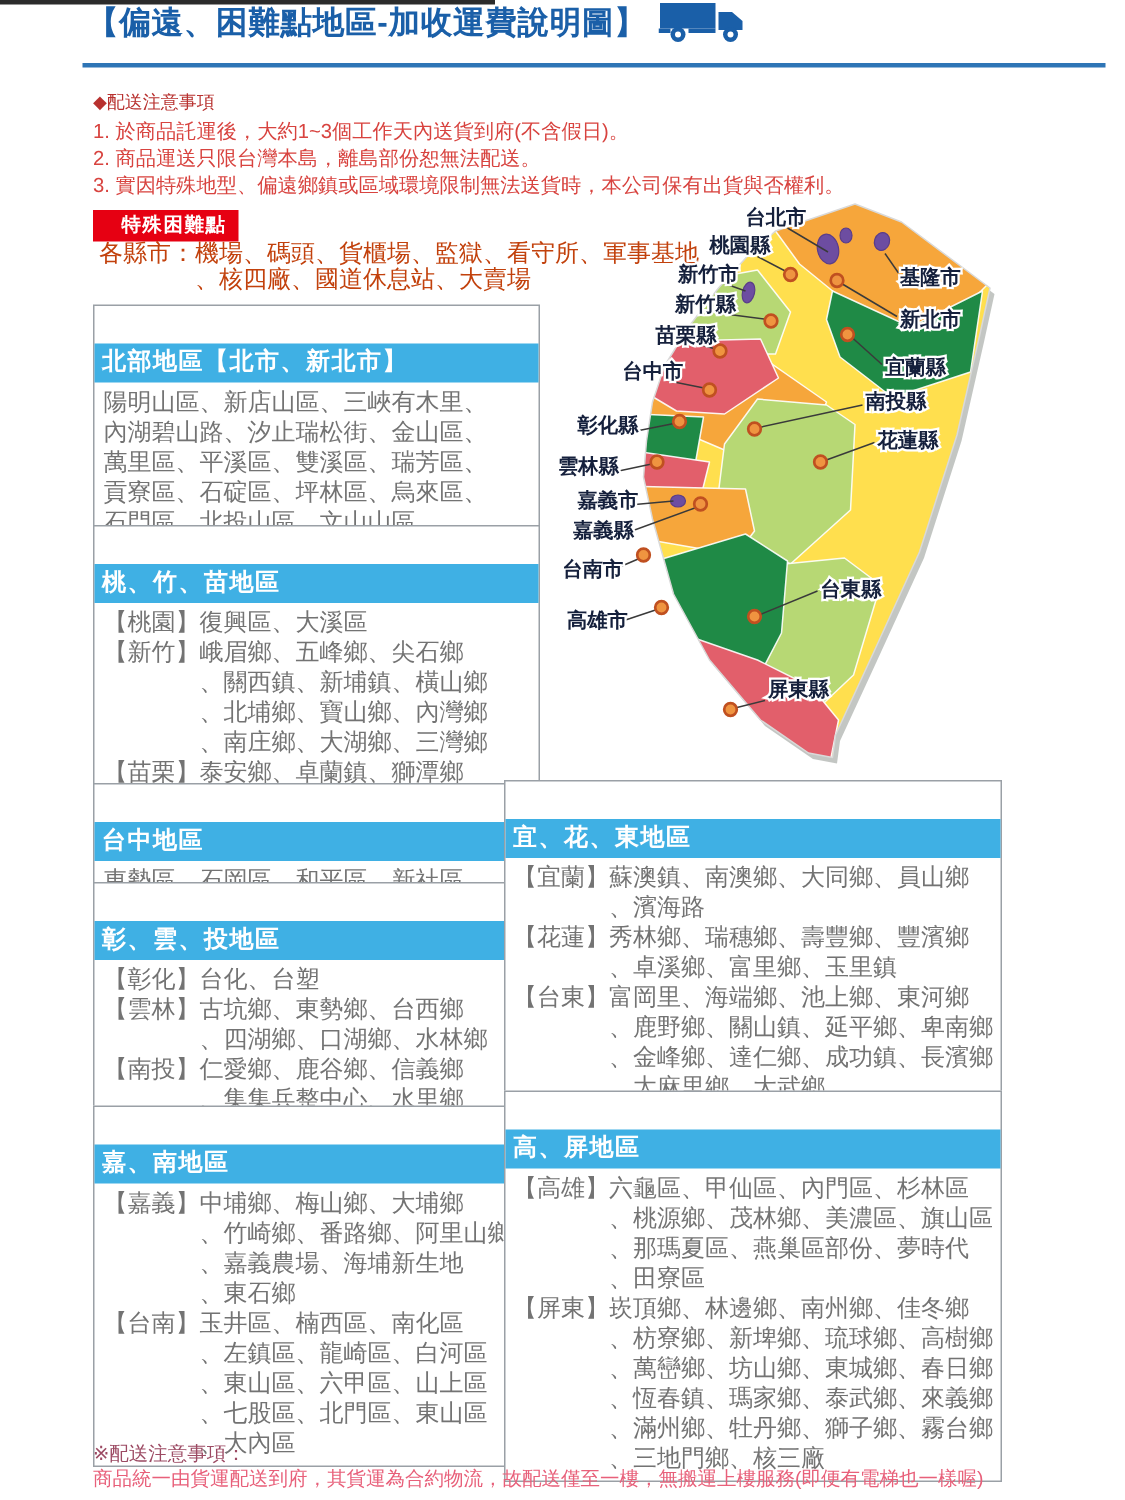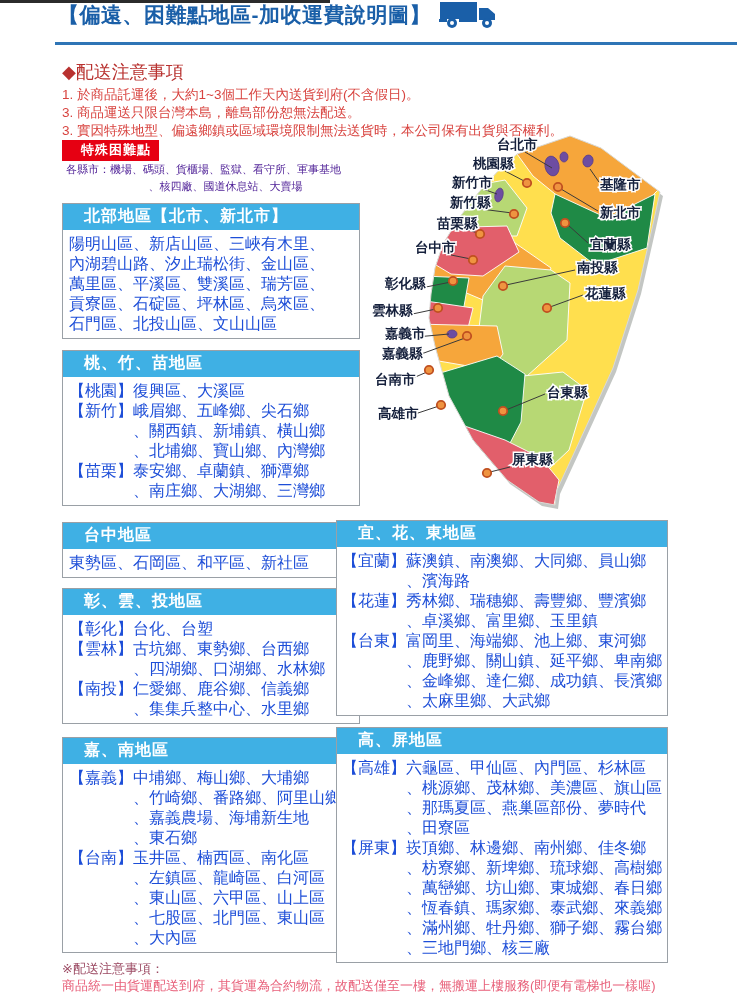--- a/index.html
+++ b/index.html
@@ -6,33 +6,33 @@
   body{font-family:"Liberation Sans","DejaVu Sans",sans-serif;}
   #page{position:relative;width:750px;height:1000px;background:#fff;overflow:hidden;}
 
   .topline{position:absolute;left:0;top:0;width:330px;height:3px;background:#2b2b2b;}
 
   .title-row{position:absolute;left:58px;top:0;display:flex;align-items:center;gap:8px;}
   .page-title{font-size:21px;font-weight:bold;color:#1a5fa8;letter-spacing:0.5px;white-space:nowrap;}
   .title-underline{position:absolute;left:55px;top:42px;width:682px;height:3px;background:#2e75b6;}
 
   .notes{position:absolute;left:62px;top:60px;width:560px;}
-  .notes-heading{font-size:18px;color:#b8312f;margin-bottom:2px;}
+  .notes-heading{font-size:12px;color:#b8312f;margin-bottom:2px;}
   .notes .line{font-size:13.5px;color:#d8433f;line-height:18px;white-space:nowrap;}
 
   .special-label{position:absolute;left:62px;top:140px;background:#e60012;color:#fff;
     font-size:13px;font-weight:bold;padding:1px 8px 2px 19px;letter-spacing:1px;}
   .special-lines{position:absolute;left:66px;top:161px;}
-  .special-lines .line{font-size:11px;color:#4c1d95;line-height:17px;white-space:nowrap;text-align:center;}
+  .special-lines .line{font-size:16px;color:#c2410c;line-height:17px;white-space:nowrap;}
 
   .box{position:absolute;border:1px solid #9aa0a6;background:#fff;box-sizing:border-box;}
   .box-header{background:#3fb0e4;color:#fff;font-weight:bold;font-size:16px;
-    padding:2px 7px 3px 21px;letter-spacing:1px;white-space:nowrap;}
+    padding:2px 7px 3px 5px;letter-spacing:1px;white-space:nowrap;margin-top:25px;}
   .box-body{padding:4px 6px;}
-  .box-body .line{font-size:16px;color:#1d4ed8;line-height:20px;white-space:nowrap;}
+  .box-body .line{font-size:16px;color:#737373;line-height:20px;white-space:nowrap;}
   .box.right .box-body{padding:4px 5px;}
 
   .footer{position:absolute;left:62px;top:961px;}
   .footer-heading{font-size:13px;color:#9c4a63;line-height:16px;}
   .footer-text{font-size:13px;color:#e8607a;line-height:17px;white-space:nowrap;}
 
   .map{position:absolute;left:355px;top:128px;width:345px;height:392px;}
   .map svg{width:100%;height:100%;}
   .region{stroke:#ffffff;stroke-width:1;stroke-opacity:0.9;stroke-linejoin:round;}
   .island-outline{fill:none;stroke:#d9d9d9;stroke-width:1;stroke-linejoin:round;}
@@ -63,21 +63,21 @@
       <circle cx="48" cy="23" r="5" fill="#1a5fa8"></circle>
         <circle cx="48" cy="23" r="2" fill="#fff"></circle>
     </svg>
   </div>
   <div class="title-underline"></div>
 
   <div class="notes">
     <div class="notes-heading">◆配送注意事項</div>
     <div>
         <div class="line">1. 於商品託運後，大約1~3個工作天內送貨到府(不含假日)。</div>
-        <div class="line">3. 商品運送只限台灣本島，離島部份恕無法配送。</div>
+        <div class="line">2. 商品運送只限台灣本島，離島部份恕無法配送。</div>
         <div class="line">3. 實因特殊地型、偏遠鄉鎮或區域環境限制無法送貨時，本公司保有出貨與否權利。</div>
       </div>
   </div>
 
   <div class="special-label">特殊困難點</div>
   <div class="special-lines">
       <div class="line">各縣市：機場、碼頭、貨櫃場、監獄、看守所、軍事基地</div>
       <div class="line">　　　　、核四廠、國道休息站、大賣場</div>
     </div>
 
@@ -92,22 +92,22 @@
       </div>
   </div>
 
   <div class="box" style="left:62px;top:350px;width:298px;">
     <div class="box-header">桃、竹、苗地區</div>
     <div class="box-body">
         <div class="line">【桃園】復興區、大溪區</div>
         <div class="line">【新竹】峨眉鄉、五峰鄉、尖石鄉</div>
         <div class="line">　　　　、關西鎮、新埔鎮、橫山鄉</div>
         <div class="line">　　　　、北埔鄉、寶山鄉、內灣鄉</div>
+        <div class="line">　　　　、南庄鄉、大湖鄉、三灣鄉</div>
         <div class="line">【苗栗】泰安鄉、卓蘭鎮、獅潭鄉</div>
-        <div class="line">　　　　、南庄鄉、大湖鄉、三灣鄉</div>
       </div>
   </div>
 
   <div class="box" style="left:62px;top:522px;width:298px;">
     <div class="box-header">台中地區</div>
     <div class="box-body">
         <div class="line">東勢區、石岡區、和平區、新社區</div>
       </div>
   </div>
 

